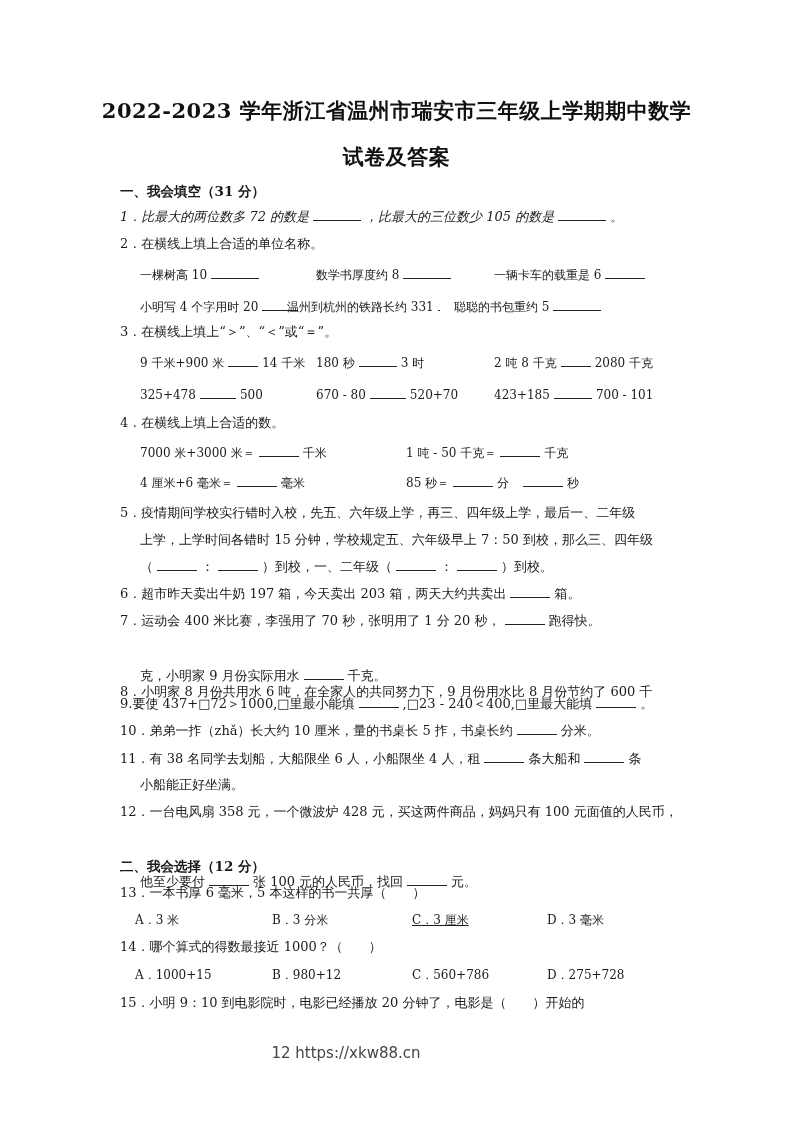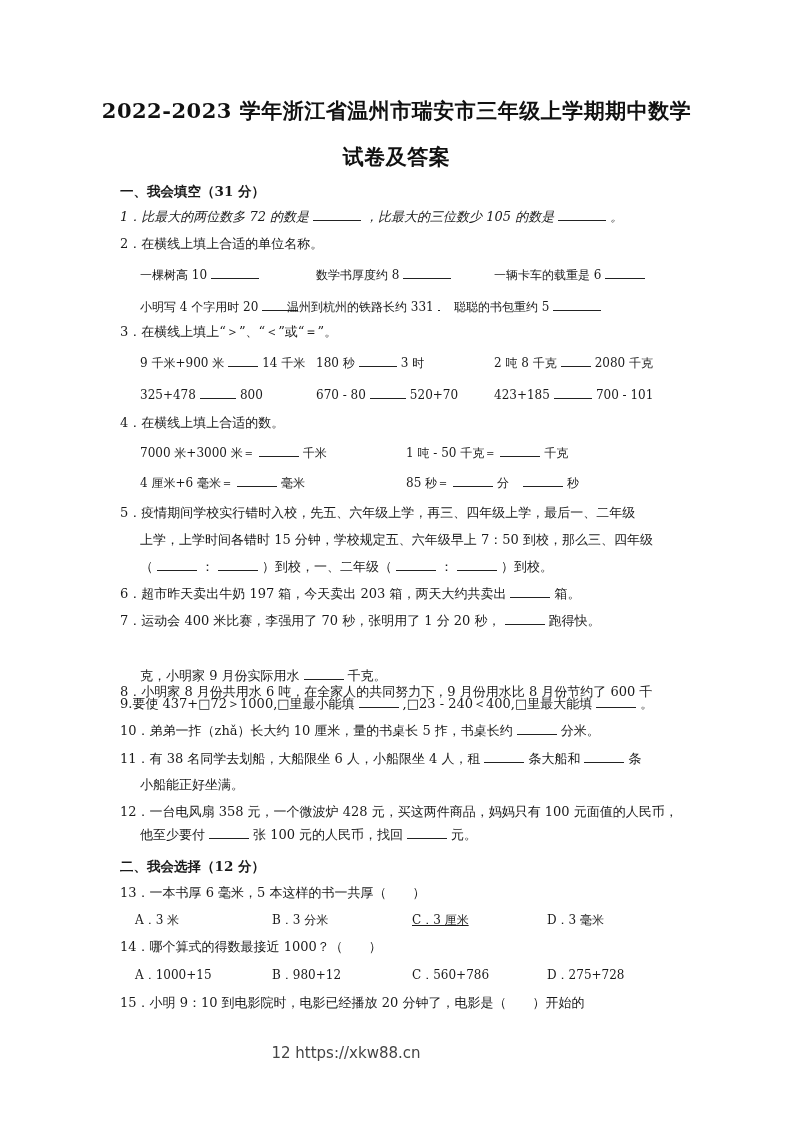--- a/index.html
+++ b/index.html
@@ -35,21 +35,21 @@
 <div class="col" style="top:266px;left:316px;"><span>数学书厚度约 8</span><span class="blank w48"></span></div>
 <div class="col" style="top:266px;left:494px;"><span>一辆卡车的载重是 6</span><span class="blank w40"></span></div>
 <div class="col" style="top:298px;left:140px;"><span>小明写 4 个字用时 20</span><span class="blank w36"></span></div>
 <div class="col" style="top:298px;left:287px;"><span>温州到杭州的铁路长约 331</span><span class="blank" style="width:2px;"></span></div>
 <div class="col" style="top:298px;left:454px;"><span>聪聪的书包重约 5</span><span class="blank w48"></span></div>
 
 <div class="line" style="top:324px;">3．在横线上填上“＞”、“＜”或“＝”。</div>
 <div class="col" style="top:354px;left:140px;"><span>9 千米+900 米</span><span class="blank w30"></span><span>14 千米</span></div>
 <div class="col" style="top:354px;left:316px;"><span>180 秒</span><span class="blank w38"></span><span>3 时</span></div>
 <div class="col" style="top:354px;left:494px;"><span>2 吨 8 千克</span><span class="blank w30"></span><span>2080 千克</span></div>
-<div class="col" style="top:386px;left:140px;"><span>325+478</span><span class="blank w36"></span><span>800</span></div>
+<div class="col" style="top:386px;left:140px;"><span>325+478</span><span class="blank w36"></span><span>500</span></div>
 <div class="col" style="top:386px;left:316px;"><span>670 - 80</span><span class="blank w36"></span><span>520+70</span></div>
 <div class="col" style="top:386px;left:494px;"><span>423+185</span><span class="blank w38"></span><span>700 - 101</span></div>
 
 <div class="line" style="top:415px;">4．在横线上填上合适的数。</div>
 <div class="col" style="top:444px;left:140px;"><span>7000 米+3000 米＝</span><span class="blank w40"></span><span>千米</span></div>
 <div class="col" style="top:444px;left:406px;"><span>1 吨 - 50 千克＝</span><span class="blank w40"></span><span>千克</span></div>
 <div class="col" style="top:474px;left:140px;"><span>4 厘米+6 毫米＝</span><span class="blank w40"></span><span>毫米</span></div>
 <div class="col" style="top:474px;left:406px;"><span>85 秒＝</span><span class="blank w40"></span><span>分</span><span class="blank w40" style="margin-left:14px;"></span><span>秒</span></div>
 
 <div class="line" style="top:505px;">5．疫情期间学校实行错时入校，先五、六年级上学，再三、四年级上学，最后一、二年级</div>
@@ -66,21 +66,21 @@
 <div class="line indent" style="top:667px;"><span>克，小明家 9 月份实际用水</span><span class="blank w40"></span><span>千克。</span></div>
 
 <div class="line" style="top:695px;"><span>9.要使 437+□72＞1000,□里最小能填</span><span class="blank w40"></span><span>,□23 - 240＜400,□里最大能填</span><span class="blank w40"></span><span>。</span></div>
 
 <div class="line" style="top:722px;"><span>10．弟弟一拃（zhǎ）长大约 10 厘米，量的书桌长 5 拃，书桌长约</span><span class="blank w40"></span><span>分米。</span></div>
 
 <div class="line" style="top:750px;"><span>11．有 38 名同学去划船，大船限坐 6 人，小船限坐 4 人，租</span><span class="blank w40"></span><span>条大船和</span><span class="blank w40"></span><span>条</span></div>
 <div class="line indent" style="top:777px;">小船能正好坐满。</div>
 
 <div class="line" style="top:804px;">12．一台电风扇 358 元，一个微波炉 428 元，买这两件商品，妈妈只有 100 元面值的人民币，</div>
-<div class="line indent" style="top:826px;text-align:center;"><span>他至少要付</span><span class="blank w40"></span><span>张 100 元的人民币，找回</span><span class="blank w40"></span><span>元。</span></div>
+<div class="line indent" style="top:873px;text-align:center;"><span>他至少要付</span><span class="blank w40"></span><span>张 100 元的人民币，找回</span><span class="blank w40"></span><span>元。</span></div>
 
 <div class="line sec" style="top:858px;">二、我会选择（12 分）</div>
 
 <div class="line" style="top:885px;">13．一本书厚 6 毫米，5 本这样的书一共厚（　　）</div>
 <div class="col" style="top:912px;left:135px;">A．3 米</div>
 <div class="col" style="top:912px;left:272px;">B．3 分米</div>
 <div class="col" style="top:912px;left:412px;text-decoration:underline;">C．3 厘米</div>
 <div class="col" style="top:912px;left:547px;">D．3 毫米</div>
 
 <div class="line" style="top:939px;">14．哪个算式的得数最接近 1000？（　　）</div>

